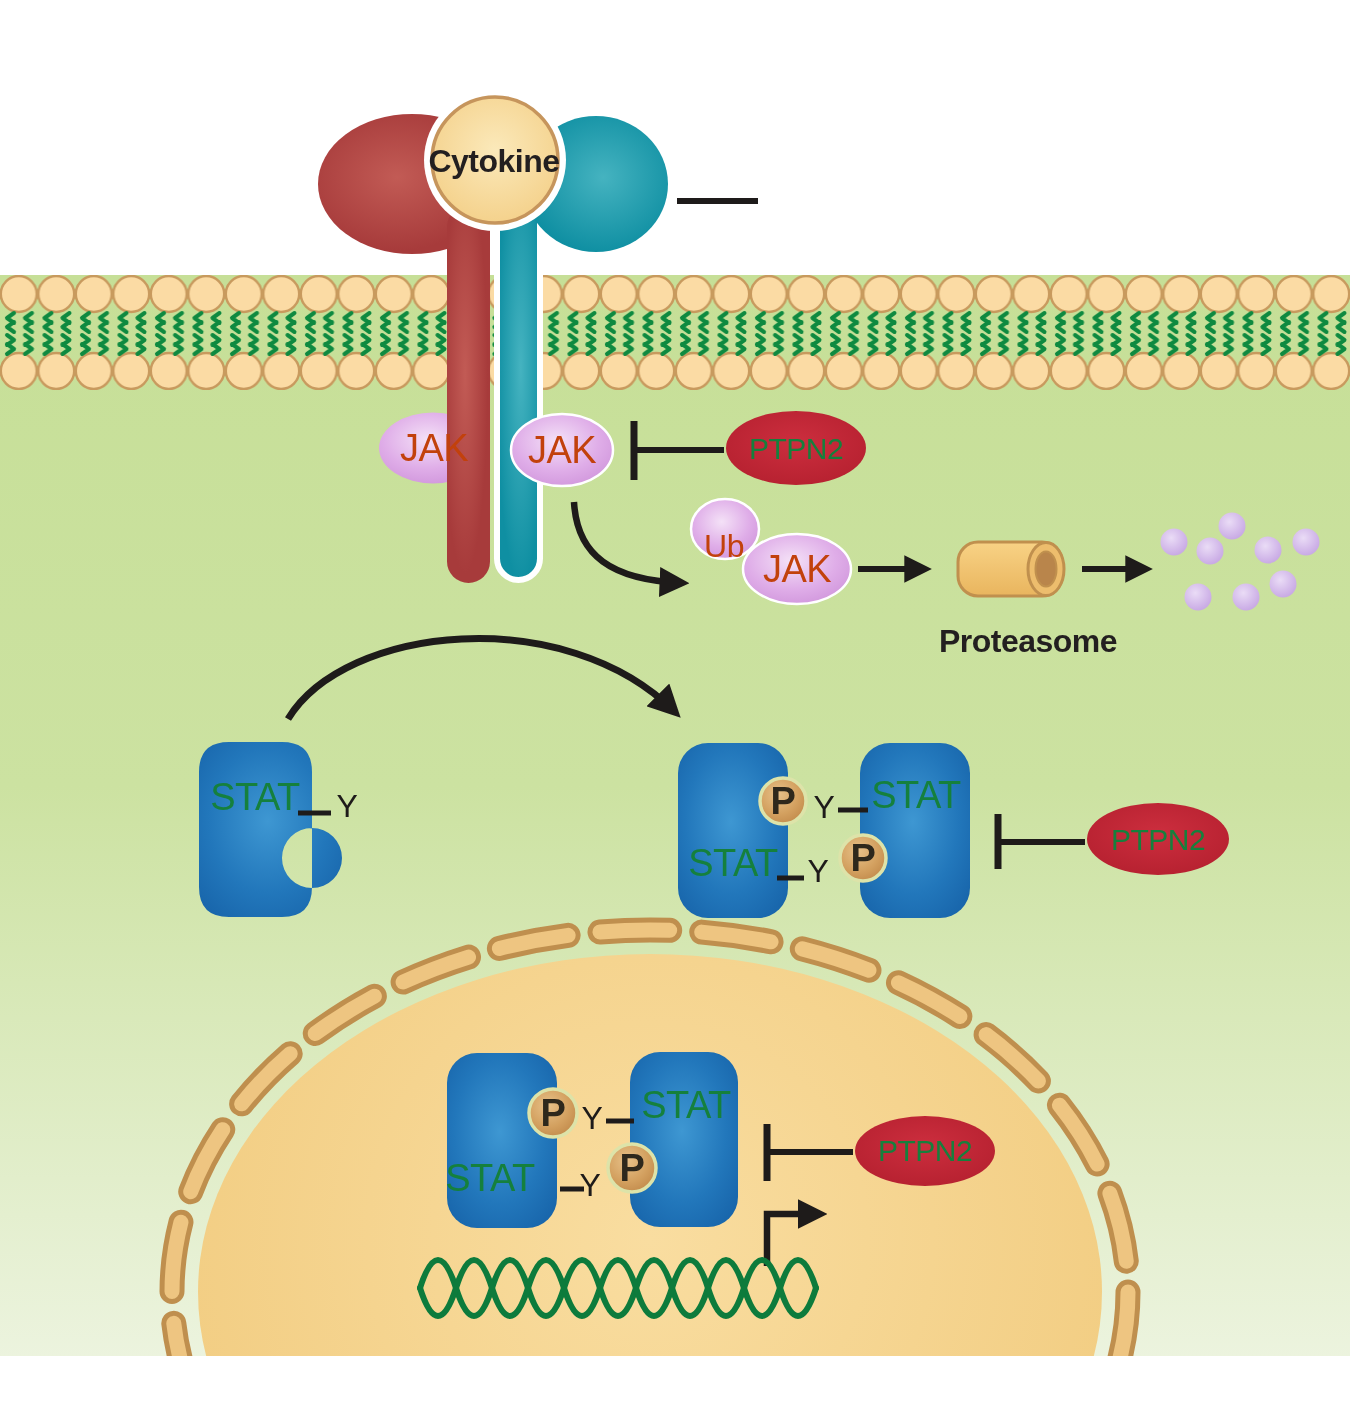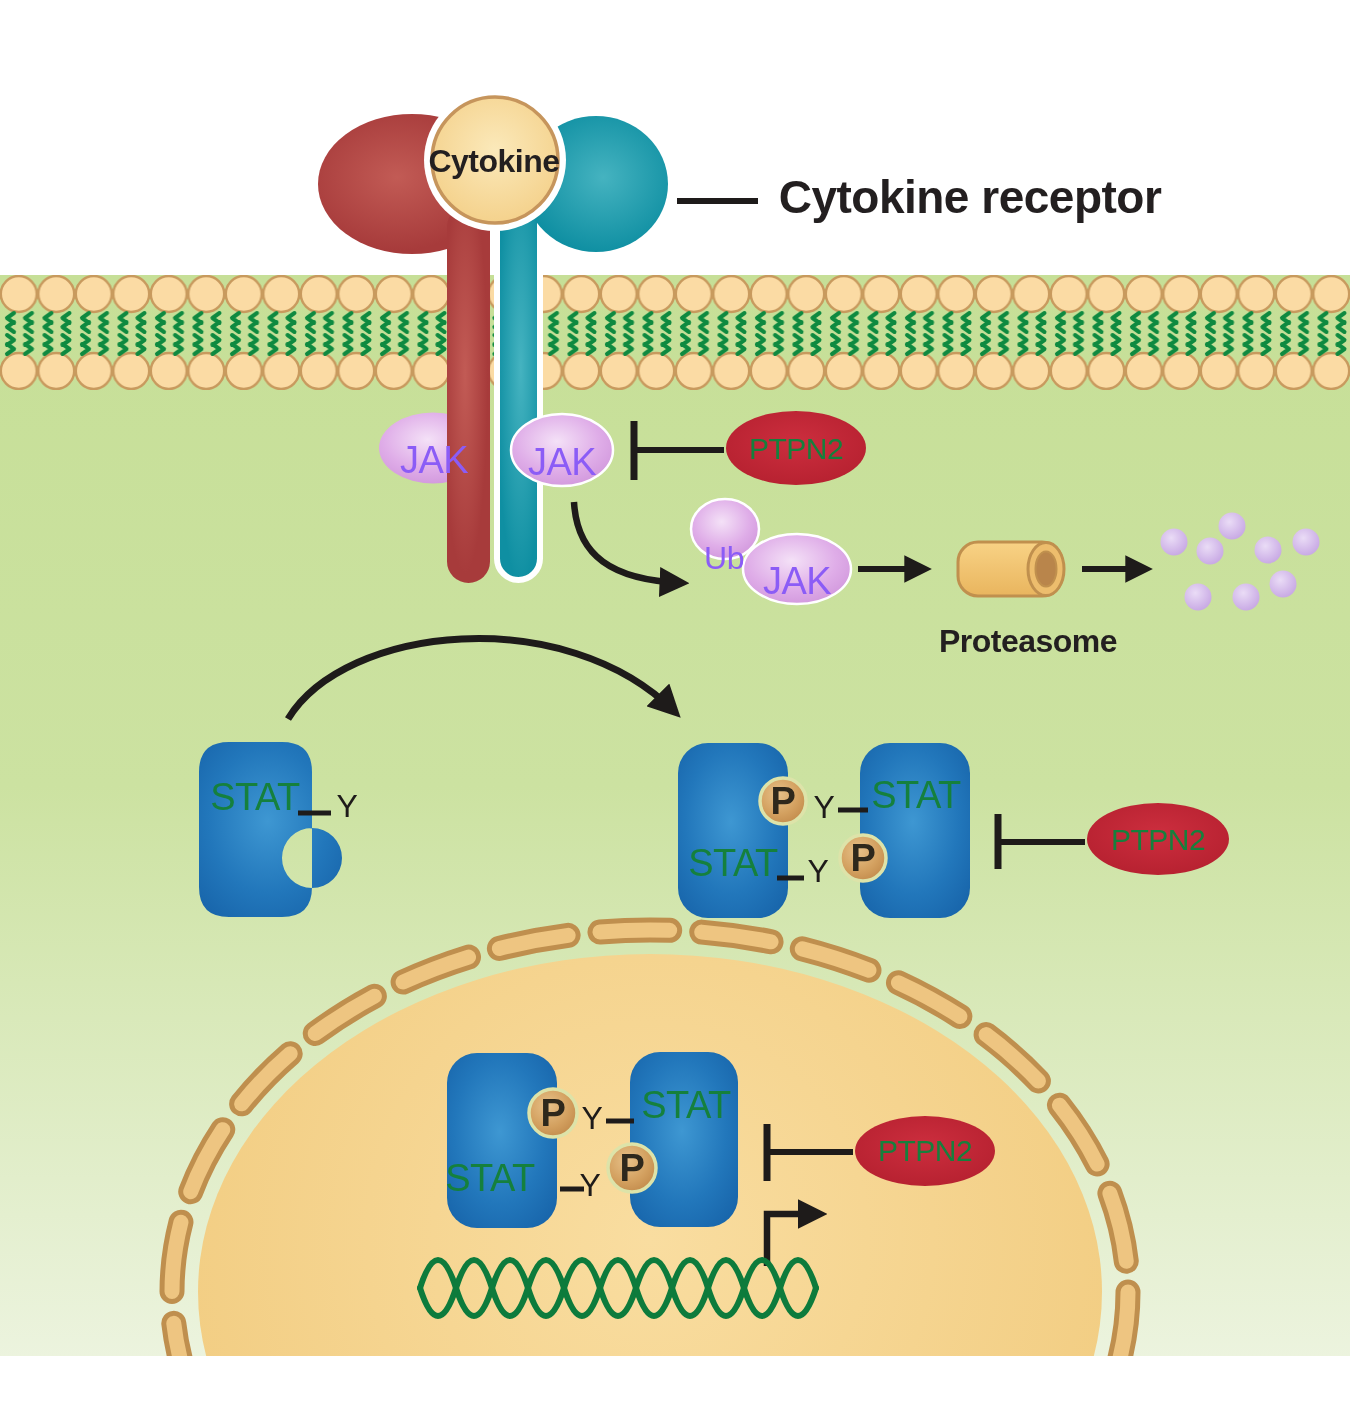--- a/index.html
+++ b/index.html
@@ -13,21 +13,21 @@
   .canvas svg{position:absolute;left:0;top:0;}
   .lbl{
     position:absolute;
     transform:translate(-50%,-50%);
     white-space:nowrap;
     line-height:1;
     color:#231f20;
     letter-spacing:-0.5px;
   }
   .white{color:#15803d;}
-  .dark{color:#8b5cf6;margin-top:12px;}
+  .dark{color:#c2410c;}
   .pletter{color:#2e281c;font-weight:600;}
   .yletter{color:#1e1b1a;}
   .big{font-weight:600;}
 </style>
 </head>
 <body>
 
 <div class="canvas">
 
 <svg width="1350" height="1411" viewBox="0 0 1350 1411">
@@ -196,21 +196,20 @@
 
   <path d="M 767,1266 L 767,1214 L 820,1214" fill="none" stroke="#1e1b1a" stroke-width="6.5" marker-end="url(#ah)"></path>
 
   <g fill="none" stroke="#0d7b3c" stroke-width="6" stroke-linecap="round">
     <path d="M420,1288 q18,-56 36,0 t36,0 t36,0 t36,0 t36,0 t36,0 t36,0 t36,0 t36,0 t36,0 t36,0"></path>
     <path d="M420,1288 q18,56 36,0 t36,0 t36,0 t36,0 t36,0 t36,0 t36,0 t36,0 t36,0 t36,0 t36,0"></path>
   </g>
 </svg>
 
 <div class="lbl big" style="left:494px;top:161px;font-size:32px;">Cytokine</div>
-<div class="lbl big" style="left:970px;top:197px;font-size:46px;">Cytokine receptor</div>
 
 <div class="lbl dark" style="left:434px;top:448px;font-size:38px;">JAK</div>
 <div class="lbl dark" style="left:562px;top:450px;font-size:38px;">JAK</div>
 <div class="lbl white" style="left:796px;top:449px;font-size:30px;font-weight:500;">PTPN2</div>
 
 <div class="lbl dark" style="left:724px;top:546px;font-size:32px;">Ub</div>
 <div class="lbl dark" style="left:797px;top:569px;font-size:38px;">JAK</div>
 <div class="lbl big" style="left:1028px;top:641px;font-size:32px;">Proteasome</div>
 
 <div class="lbl white" style="left:255px;top:797px;font-size:38px;">STAT</div>

